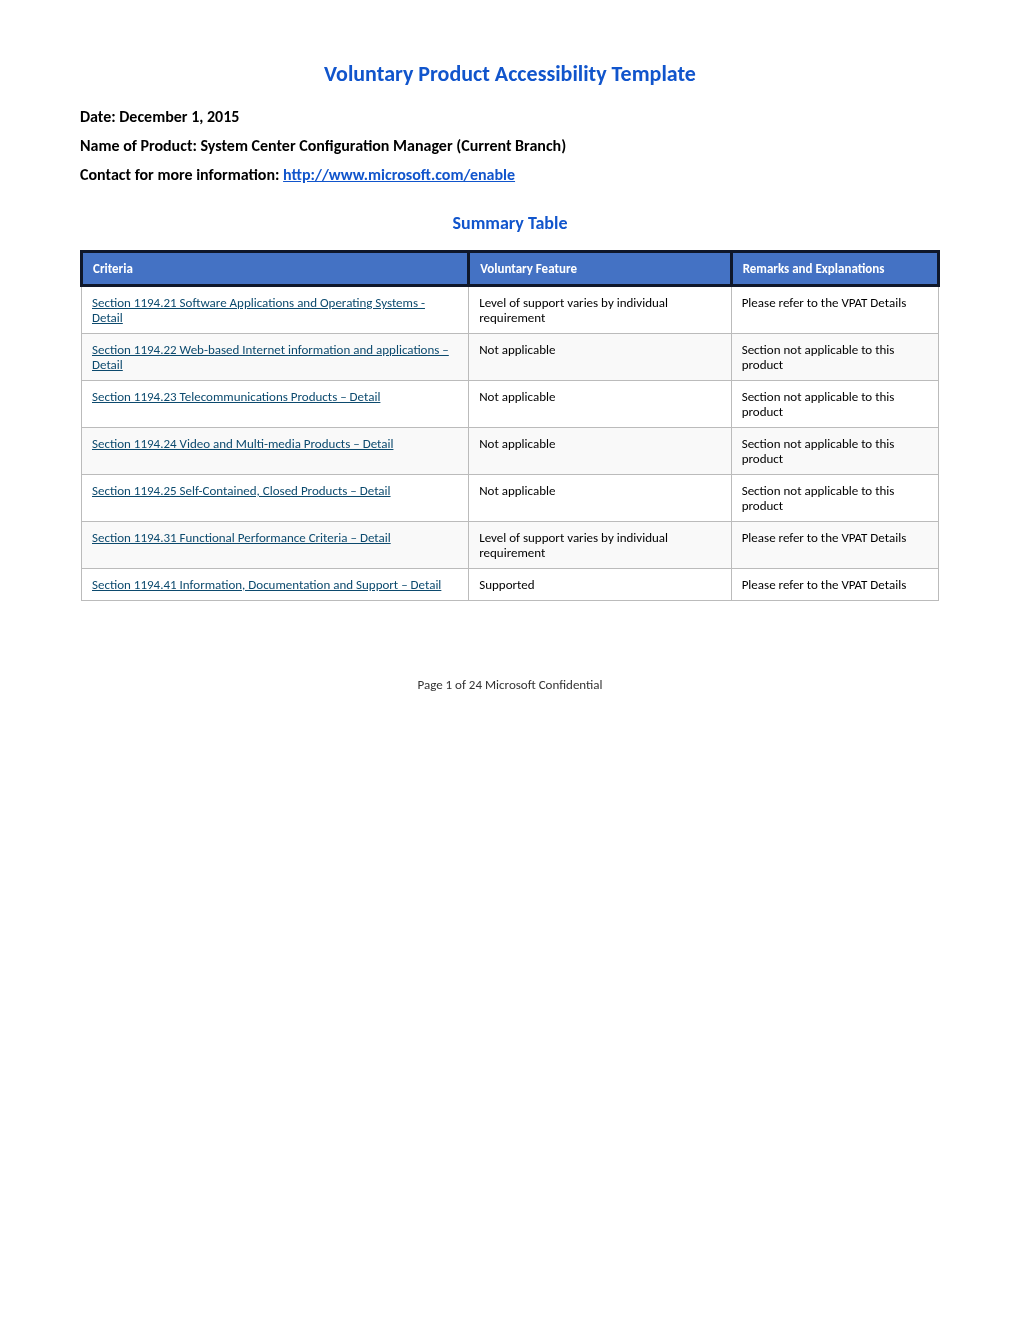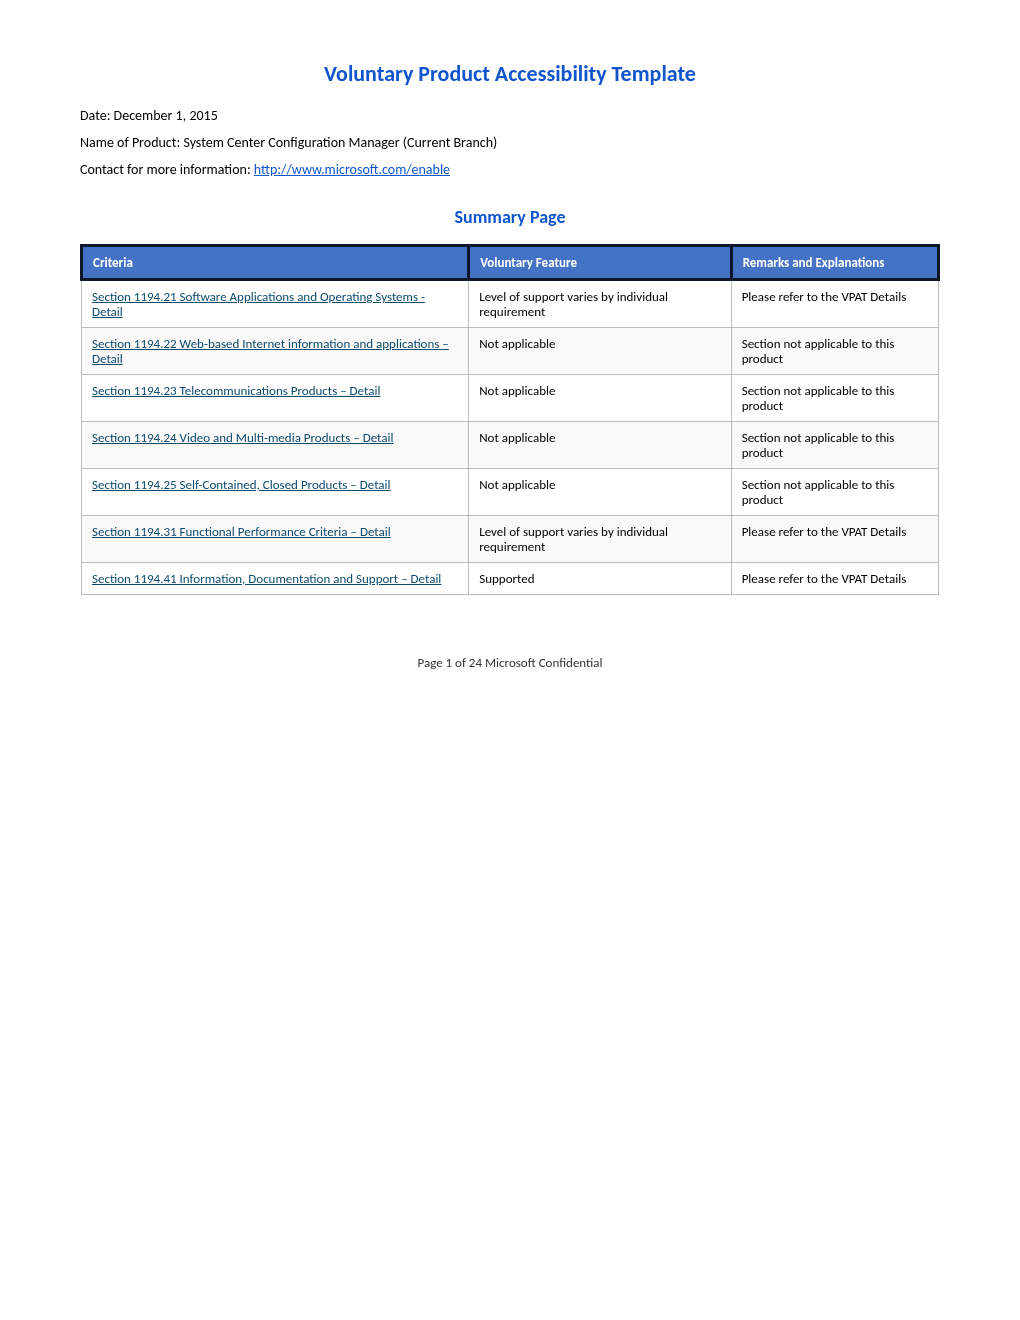--- a/index.html
+++ b/index.html
@@ -18,21 +18,22 @@
     }
     .page-title {
       text-align: center;
       color: #1155CC;
       font-size: 22px;
       font-weight: bold;
       margin-bottom: 20px;
     }
     .meta-info {
       margin-bottom: 10px;
-      font-size: 14px;
+      font-size: 16px;
+      font-weight: bold;
     }
     .meta-info a {
       color: #1155CC;
     }
     .section-title {
       text-align: center;
       color: #1155CC;
       font-size: 18px;
       font-weight: bold;
       margin: 28px 0 16px 0;
@@ -68,40 +69,40 @@
     .criteria-link {
       color: #0c4a6e;
       text-decoration: underline;
       cursor: pointer;
       text-align: right;
     }
     .footer {
       text-align: center;
       font-size: 13px;
       color: #333;
-      margin-top: 60px;
+      margin-top: 76px;
     }
   </style>
 </head>
 <body>
 
 <h1 class="page-title">Voluntary Product Accessibility Template</h1>
 
 <div class="meta-info">
   <span>Date: December 1, 2015</span>
 </div>
 <div class="meta-info">
   <span>Name of Product: System Center Configuration Manager (Current Branch)</span>
 </div>
 <div class="meta-info">
   <span>Contact for more information:</span>
   <a href="#">http://www.microsoft.com/enable</a>
 </div>
 
-<h2 class="section-title">Summary Page</h2>
+<h2 class="section-title">Summary Table</h2>
 
 <table>
   <thead>
     <tr>
       <th>Criteria</th>
       <th>Voluntary Feature</th>
       <th>Remarks and Explanations</th>
     </tr>
   </thead>
   <tbody id="table-body">

